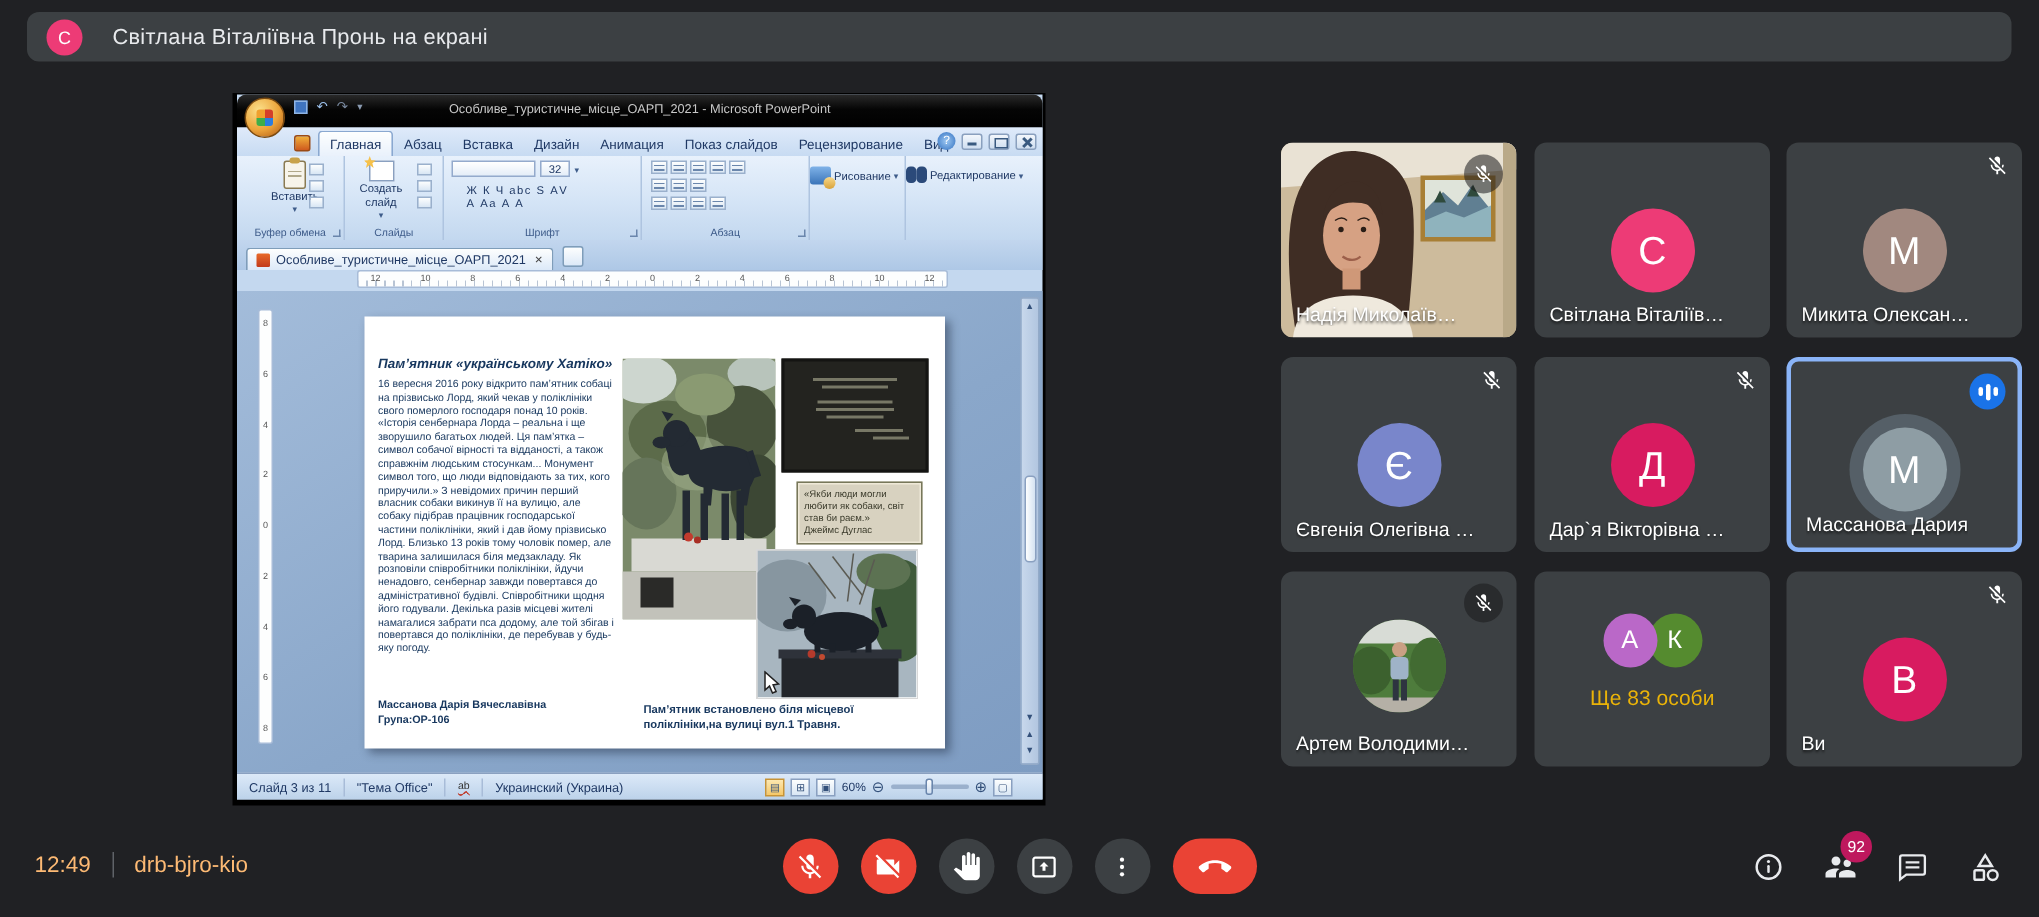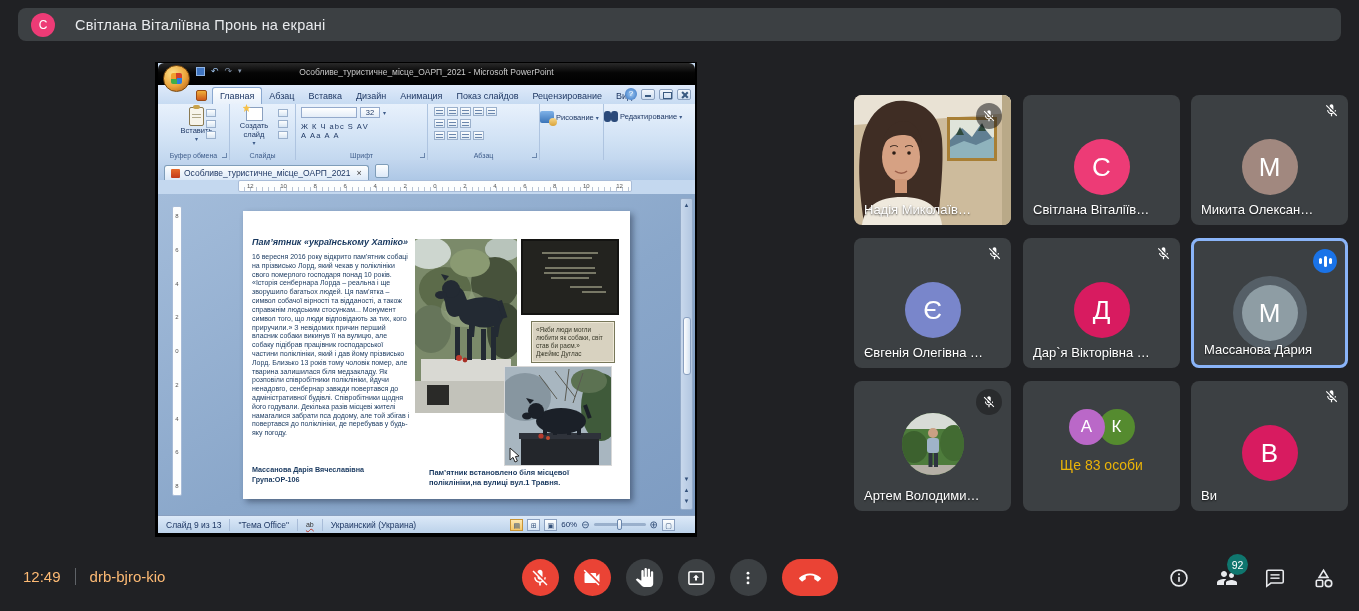--- a/index.html
+++ b/index.html
@@ -62,21 +62,21 @@
   .clip:after { content:""; position:absolute; left:2px; top:4px; right:2px; height:8px;
                 background:repeating-linear-gradient(#0000 0 2px, #b0a88a 2px 3px); }
   .slideico { width:17px; height:14px; background:#fff; border:1px solid #8aa0c0; position:relative; }
   .slideico:before { content:""; position:absolute; left:-4px; top:-4px; width:8px; height:8px;
                      background:#f6c14a; clip-path:polygon(50% 0,63% 35%,100% 38%,72% 60%,82% 100%,50% 76%,18% 100%,28% 60%,0 38%,37% 35%); }
   .minicol { position:absolute; top:5px; display:flex; flex-direction:column; gap:3px; }
   .mi { width:10px; height:8px; background:linear-gradient(#fdfefe,#d8e6f4); border:1px solid #9ab0cc; }
   .fontbox { width:56px; height:11px; background:linear-gradient(#fff,#e4edf8); border:1px solid #94aacc; }
   .sizebox { width:20px; height:11px; background:linear-gradient(#fff,#e4edf8); border:1px solid #94aacc;
              font-size:7.5px; color:#1f3864; text-align:center; line-height:10px; }
-  .glyphrow { font-size:7.5px; color:#1f3864; letter-spacing:1px; white-space:nowrap; }
+  .glyphrow { font-size:7.5px; color:#1f3864; letter-spacing:1px; white-space:nowrap;margin-left:10px; }
   .parrow { display:flex; gap:2px; }
   .pico { width:11px; height:9px; border:1px solid #9ab0cc; background:
           repeating-linear-gradient(#0000 0 2px, #6a86ac 2px 3px) 55% 50% / 7px 7px no-repeat,
           linear-gradient(#fdfefe,#dcE8f4); }
   .launcher { position:absolute; right:2px; bottom:2px; width:5px; height:5px;
               border-right:1.5px solid #6a86ac; border-bottom:1.5px solid #6a86ac; }
   .tallbtn { display:flex; align-items:center; gap:2px; padding-top:4px;
              font-size:7.5px; color:#1f3864; }
   .drawico { width:14px; height:12px; background:linear-gradient(#7fb2e8,#3a74b8); border-radius:2px; position:relative; }
   .drawico:after { content:""; position:absolute; right:-3px; bottom:-3px; width:8px; height:8px;
@@ -184,21 +184,21 @@
              color:#fdba74; font-size:15px; font-weight:500; }
   .bb-div { width:1px; height:17px; background:#5f6368; }
   .controls { position:absolute; left:0; right:0; top:559px; display:flex; justify-content:center; gap:15px; }
   .ctl { width:37px; height:37px; border-radius:50%; background:#3c4043; display:flex;
          align-items:center; justify-content:center; border:none; }
   .ctl.danger { background:#ea4335; }
   .ctl.endcall { width:56px; border-radius:19px; background:#ea4335; }
   .bb-right { position:absolute; right:24px; top:566px; display:flex; gap:24px; }
   .bbr { position:relative; width:24px; height:24px; display:flex; align-items:center; justify-content:center; }
   .badge { position:absolute; top:-12px; left:12px; min-width:21px; height:21px; border-radius:11px;
-           background:#0f766e; color:#fff; font-size:10.5px; display:flex; align-items:center;
+           background:#be185d; color:#fff; font-size:10.5px; display:flex; align-items:center;
            justify-content:center; z-index:2; padding:0 3px; }
 </style>
 </head>
 <body>
 
 <div class="stage">
 
   <div class="banner">
     <div class="banner-avatar">С</div>
     <div class="banner-text">Світлана Віталіївна Пронь на екрані</div>
@@ -451,21 +451,21 @@
         <div class="vscroll">
           <span class="vsb" style="top:2px">▲</span>
           <span class="vthumb"></span>
           <span class="vsb" style="bottom:26px">▼</span>
           <span class="vsb" style="bottom:15px">▲</span>
           <span class="vsb" style="bottom:4px">▼</span>
         </div>
       </div>
 
       <div class="ppt-status">
-        <span class="st-cell">Слайд 9 из 13</span>
+        <span class="st-cell">Слайд 3 из 11</span>
         <span class="st-cell">"Тема Office"</span>
         <span class="st-cell spell">ab</span>
         <span class="st-cell" style="border-right:none">Украинский (Украина)</span>
         <span class="st-right">
           <span class="viewbtn active">▤</span>
           <span class="viewbtn">⊞</span>
           <span class="viewbtn">▣</span>
           <span style="font-size:8px">60%</span>
           <span class="zoomsym">⊖</span>
           <span class="ztrack">

